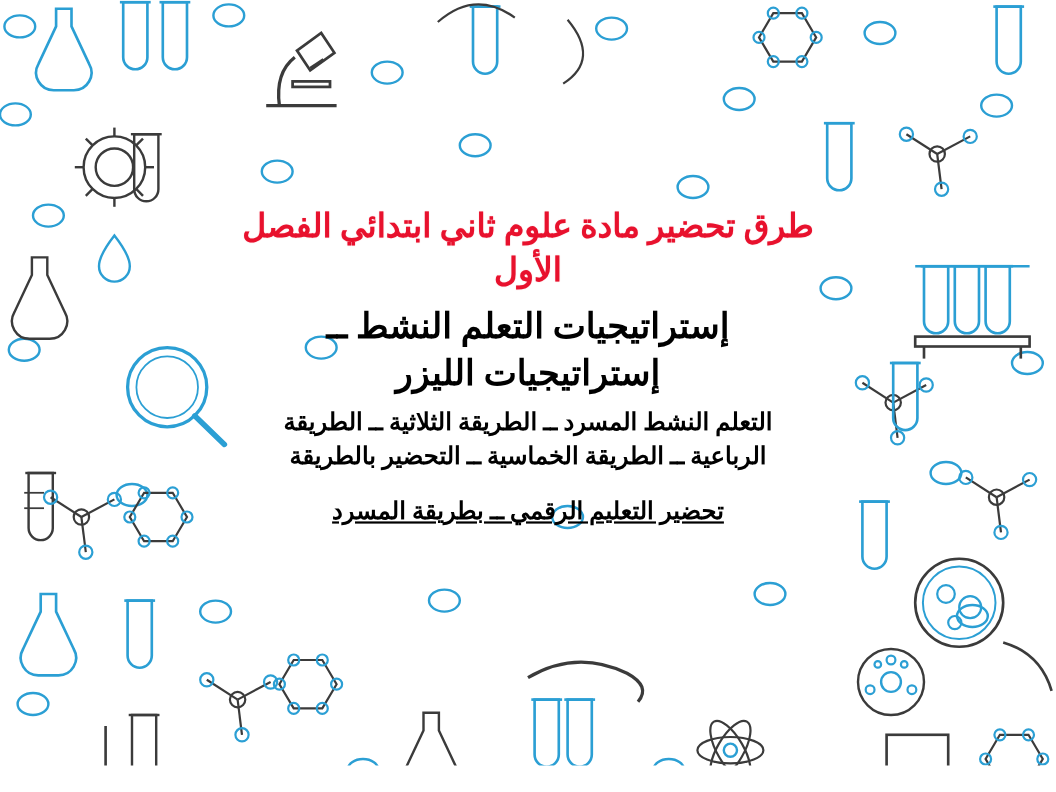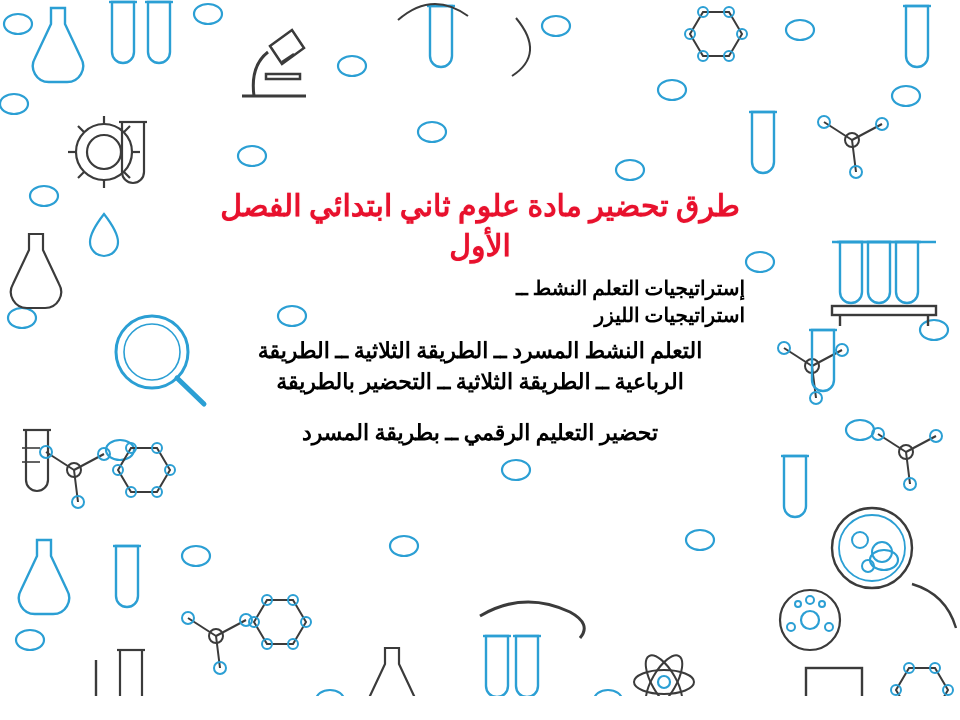--- a/index.html
+++ b/index.html
@@ -49,43 +49,43 @@
     font-size: 30px;
     line-height: 1.32;
     margin: 0 auto;
     width: 560px;
     text-shadow: 0 0 1px rgba(232,17,45,0.35);
   }
 
   .subtitle {
     color: #000000;
     font-weight: bold;
-    font-size: 20px;
+    font-size: 32px;
     line-height: 1.35;
     margin: 10px auto 0 auto;
     width: 530px;
-    text-align: right;
   }
 
   .body-lines {
     color: #000000;
     font-weight: bold;
     font-size: 22px;
     line-height: 1.42;
     margin: 6px auto 0 auto;
     width: 520px;
   }
 
   .last-line {
     color: #000000;
     font-weight: bold;
     font-size: 22px;
     line-height: 1.4;
     margin: 20px auto 0 auto;
     width: 520px;
+    text-decoration: underline;
   }
 
   .line { display: block; }
 </style>
 </head>
 <body>
 
 <div id="slide">
 
   <svg id="bg" viewBox="0 0 960 720" xmlns="http://www.w3.org/2000/svg">
@@ -265,24 +265,24 @@
     <use href="#hex" x="922" y="690"></use>
     <rect x="806" y="668" width="56" height="44" fill="none" stroke="#3b3b3b" stroke-width="2.4"></rect>
   </svg>
 
   <div id="text-block">
 
     <h1 class="title">طرق تحضير مادة علوم ثاني ابتدائي الفصل الأول</h1>
 
     <div class="subtitle">
       <span class="line">إستراتيجيات التعلم النشط ــ</span>
-      <span class="line">استراتيجيات الليزر</span>
+      <span class="line">إستراتيجيات الليزر</span>
     </div>
 
     <div class="body-lines">
       <span class="line">التعلم النشط المسرد ــ الطريقة الثلاثية ــ الطريقة</span>
-      <span class="line">الرباعية ــ الطريقة الثلاثية ــ التحضير بالطريقة</span>
+      <span class="line">الرباعية ــ الطريقة الخماسية ــ التحضير بالطريقة</span>
     </div>
 
     <div class="last-line">تحضير التعليم الرقمي ــ بطريقة المسرد</div>
 
   </div>
 </div>
 
 </body></html>

